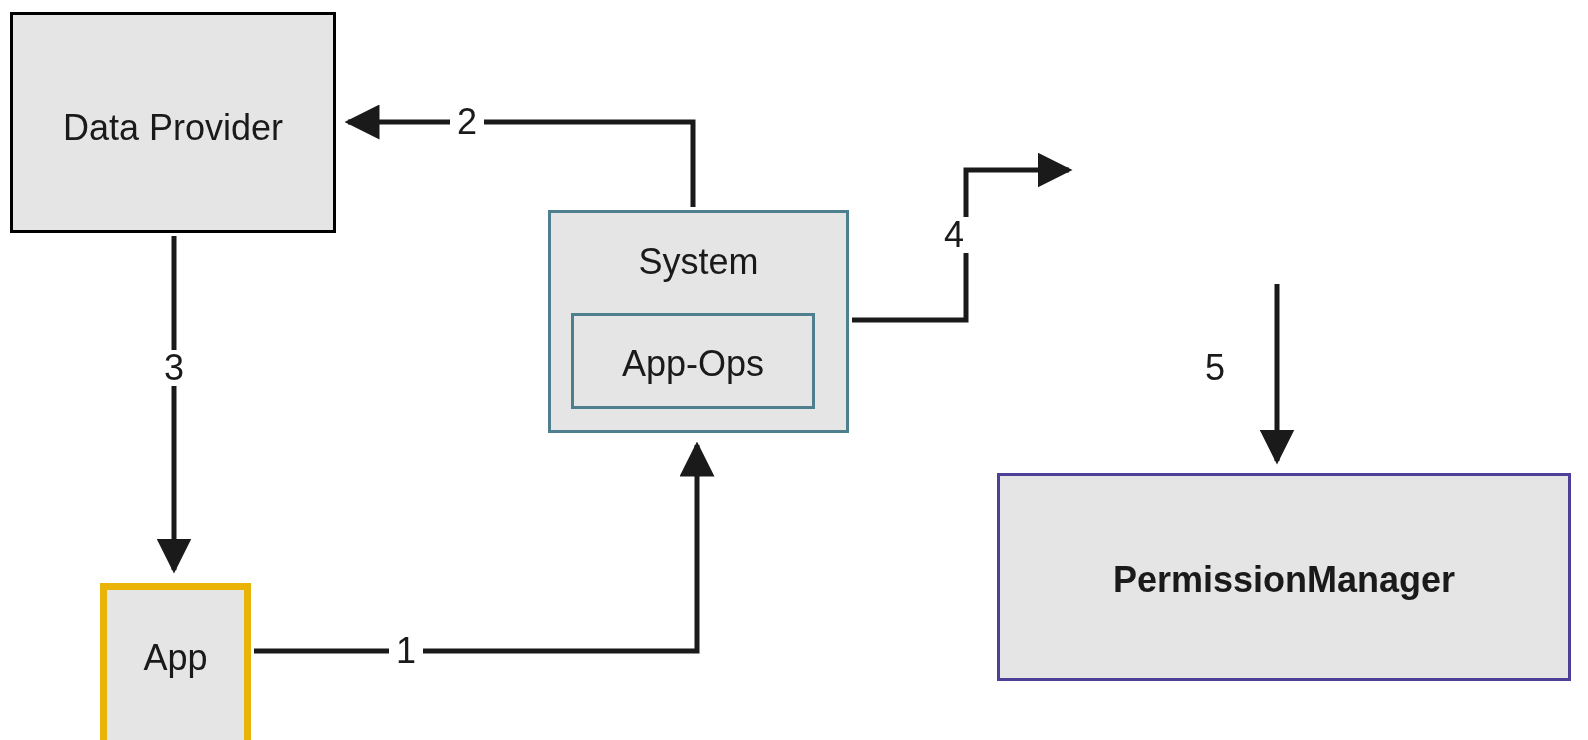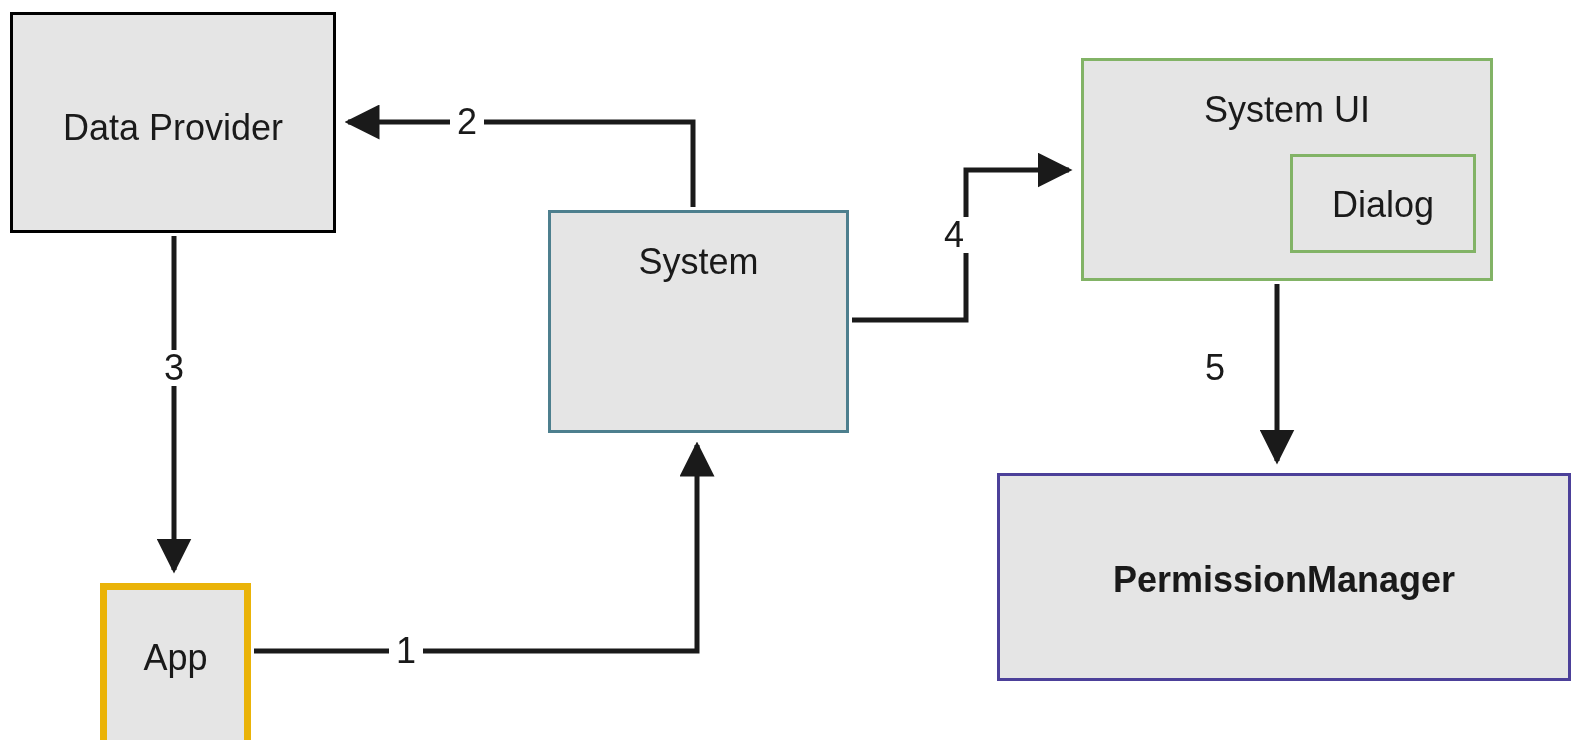--- a/index.html
+++ b/index.html
@@ -121,28 +121,25 @@
   <div class="node n-data-provider">
     <span class="node-label">Data Provider</span>
   </div>
 
   <div class="node n-app">
     <span class="node-label">App</span>
   </div>
 
   <div class="node n-system">
     <span class="node-label">System</span>
+    <div class="node n-app-ops">
+      <span class="node-label">App-Ops</span>
+    </div>
   </div>
 
-  <div class="node n-system-ui">
-    <span class="node-label">System UI</span>
-    <div class="node n-dialog">
-      <span class="node-label">Dialog</span>
-    </div>
-  </div>
 
   <div class="node n-permission-manager">
     <span class="node-label">PermissionManager</span>
   </div>
 
   <span class="edge-label" style="left:389px; top:633px;">1</span>
 
   <span class="edge-label" style="left:450px; top:104px;">2</span>
 
   <span class="edge-label" style="left:157px; top:350px;">3</span>

